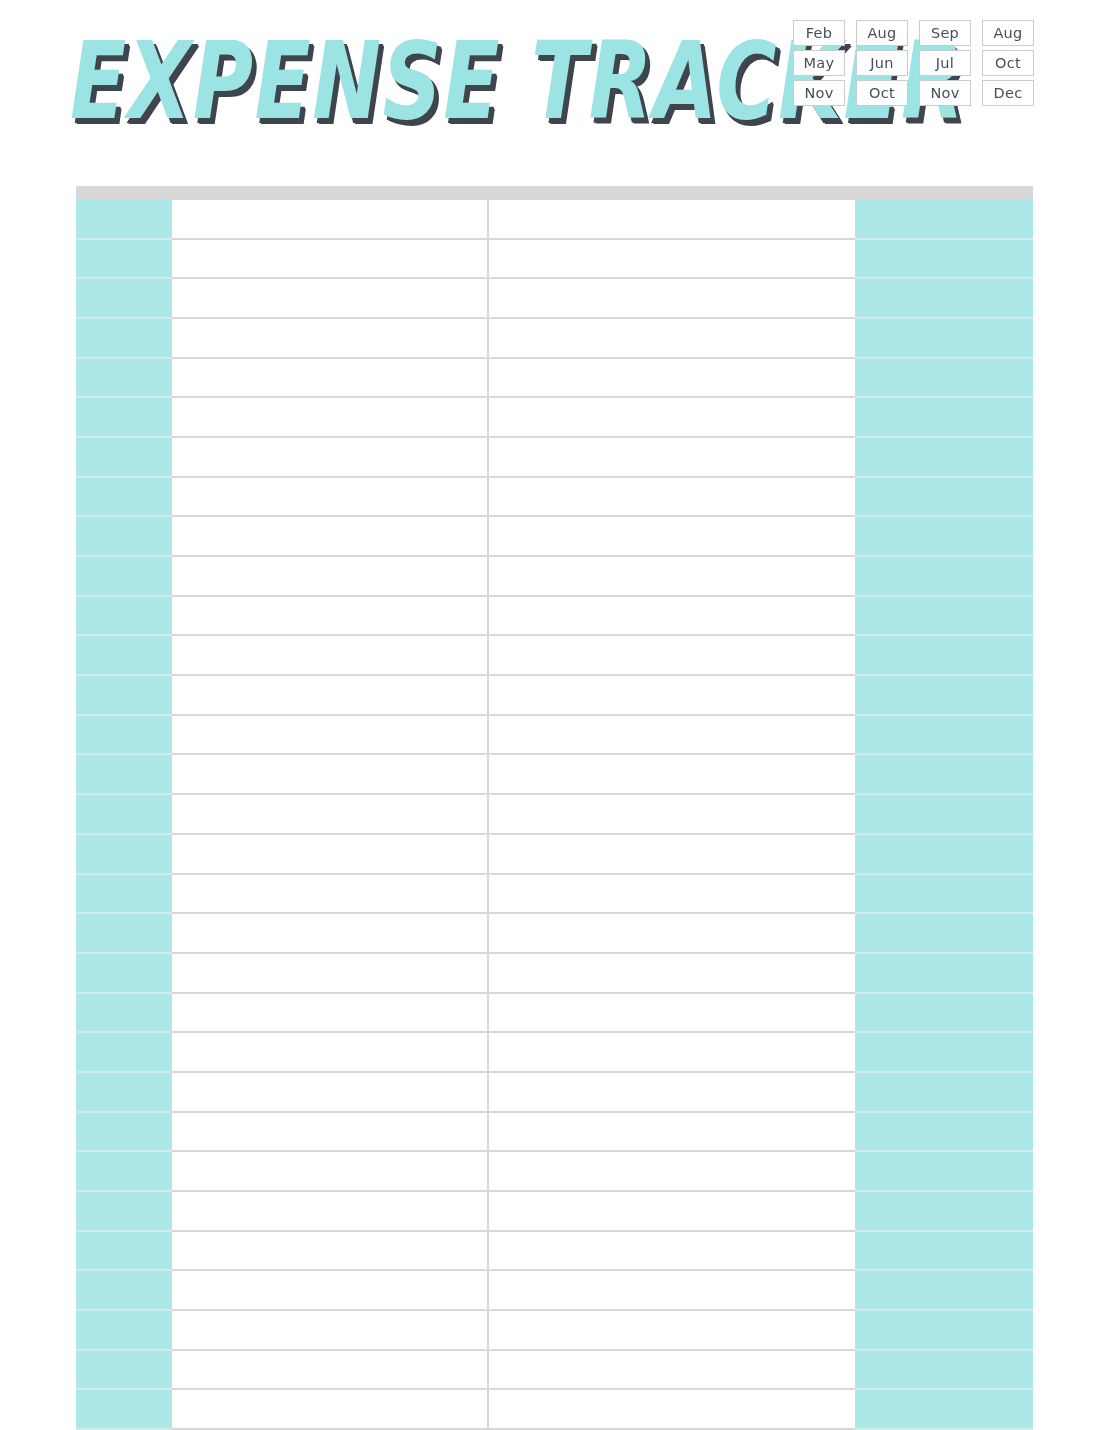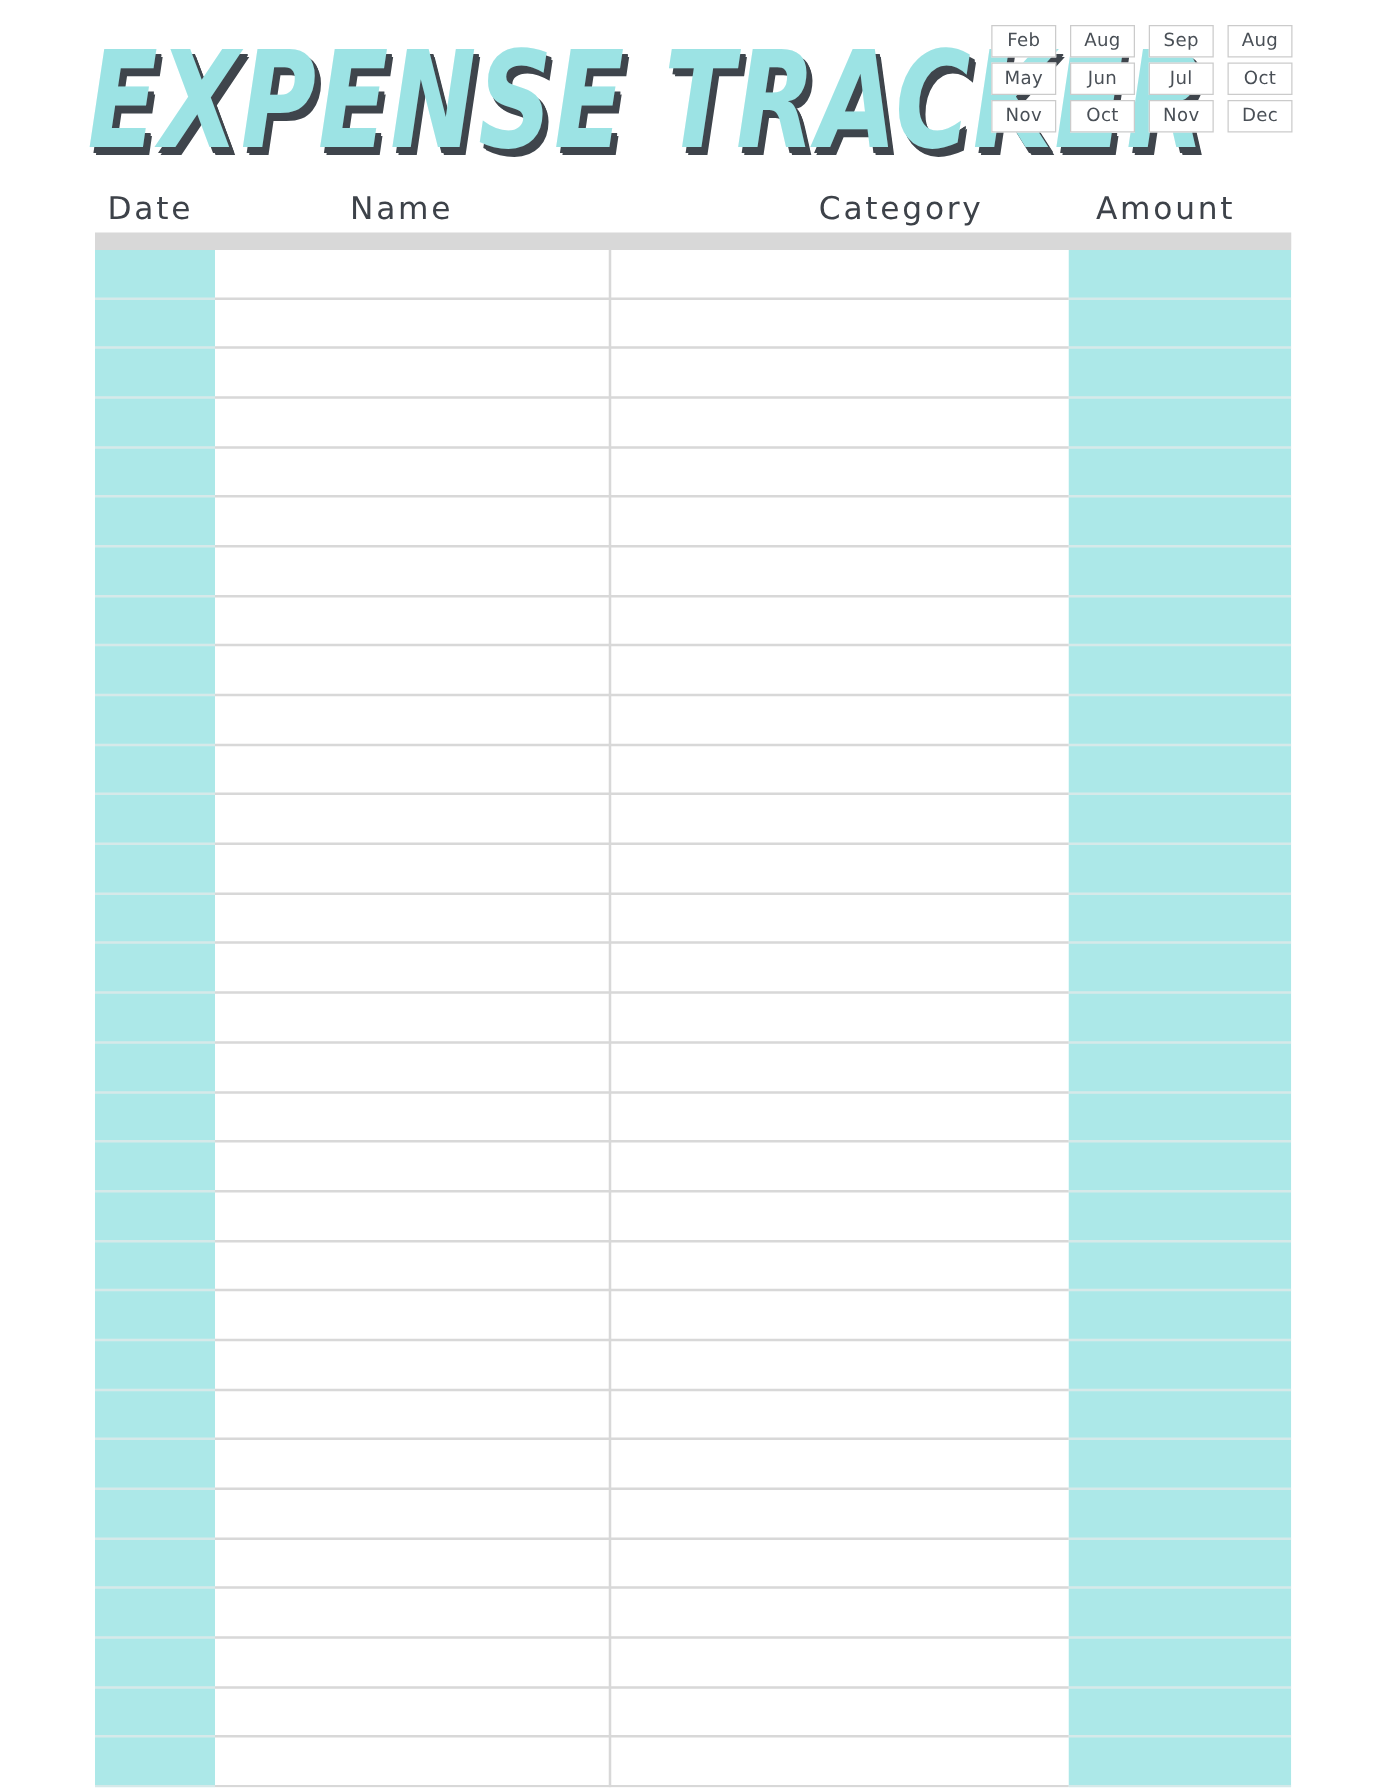--- a/index.html
+++ b/index.html
@@ -233,26 +233,20 @@
         <div class="month-box">Jul</div>
         <div class="month-box">Oct</div>
         <div class="month-box">Nov</div>
         <div class="month-box">Oct</div>
         <div class="month-box">Nov</div>
         <div class="month-box">Dec</div>
       </div>
 
   </div>
 
-  <div class="col-headers">
-    <div class="col-header ch-date">Date</div>
-    <div class="col-header ch-name">Name</div>
-    <div class="col-header ch-category">Category</div>
-    <div class="col-header ch-amount">Amount</div>
-  </div>
 
   <div class="table">
 
     <div class="table-topbar"></div>
 
     <div class="table-body">
 
       <div class="col-bg col-bg-date"></div>
       <div class="col-bg col-bg-name"></div>
       <div class="col-bg col-bg-cat"></div>

